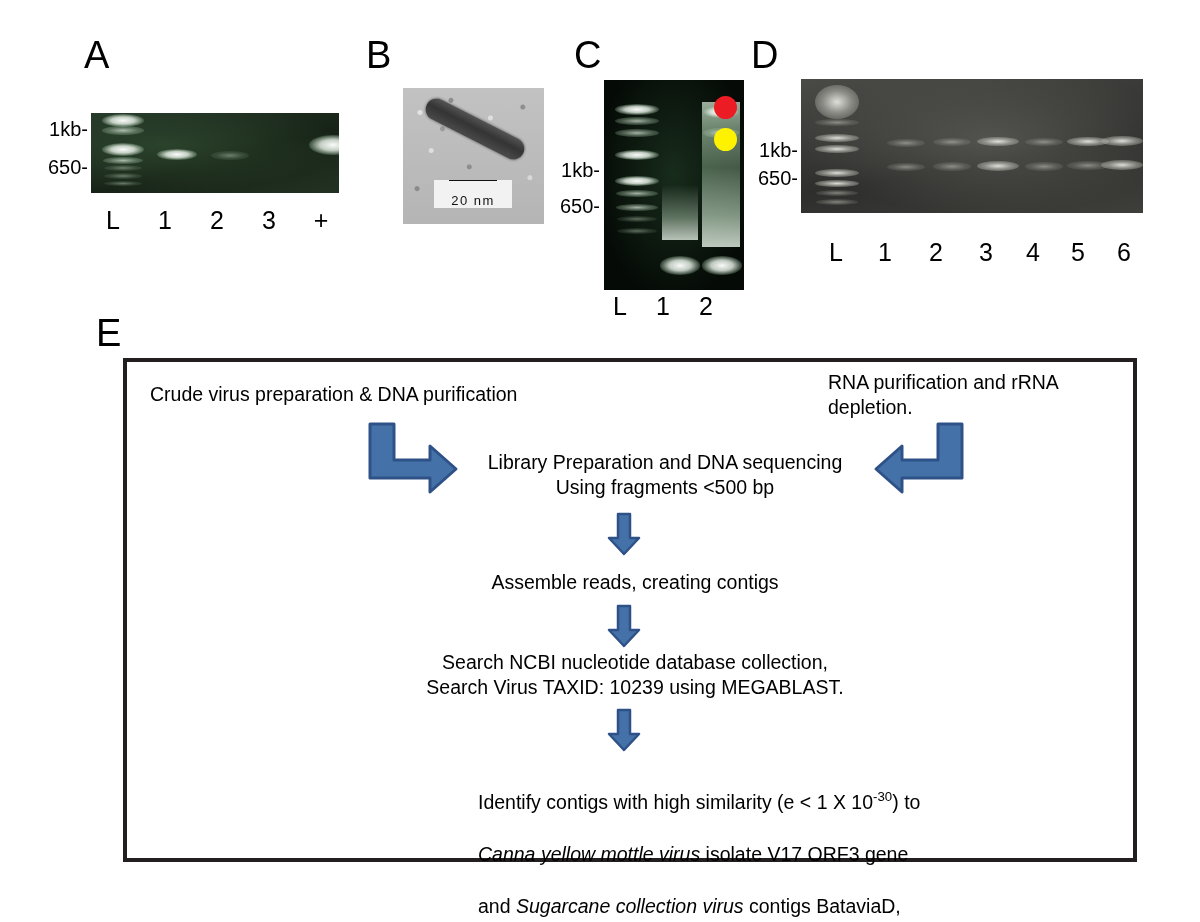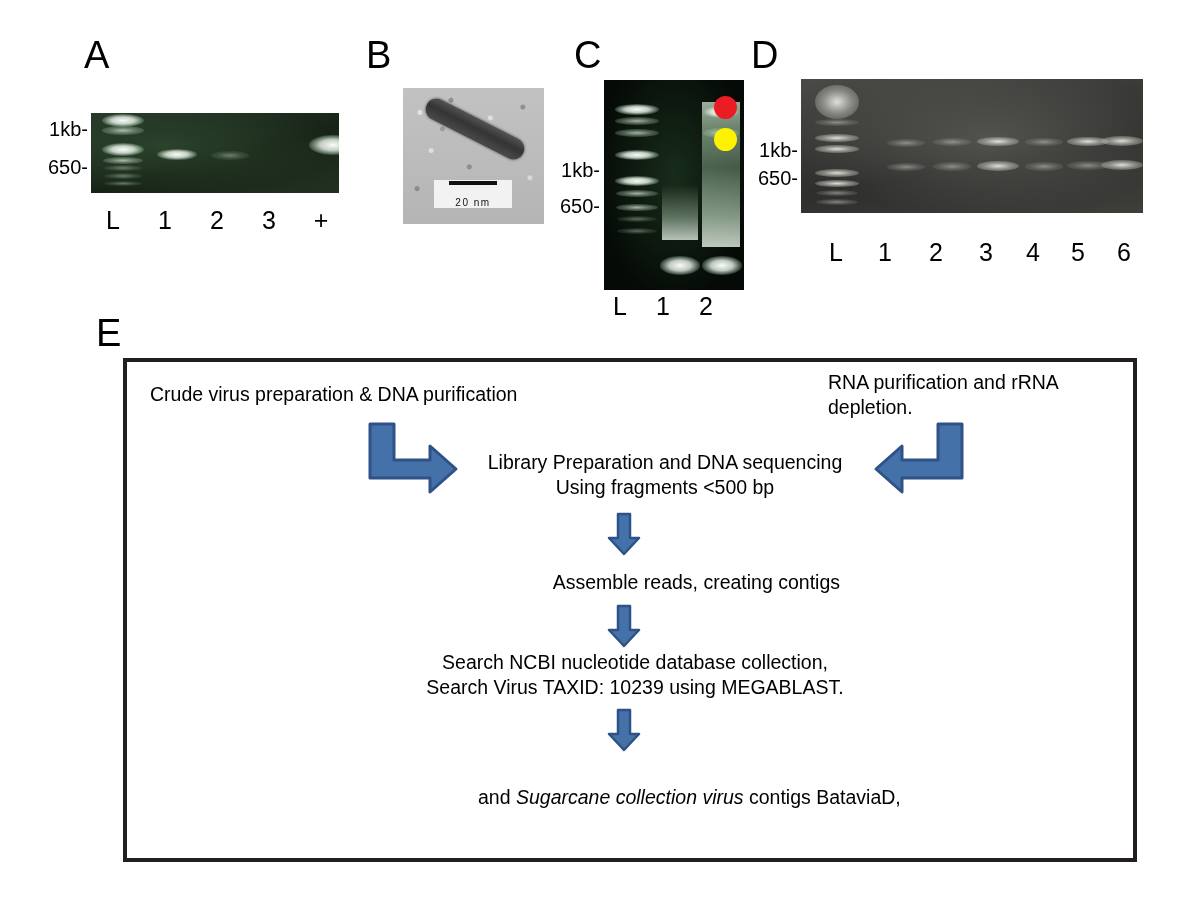--- a/index.html
+++ b/index.html
@@ -145,21 +145,21 @@
     flex-direction: column;
     align-items: center;
     justify-content: center;
   }
   .scalebar-line {
     width: 62%;
     height: 4px;
     background: #111;
   }
   .scalebar-text {
-    font-size: 10px;
+    font-size: 13px;
     letter-spacing: 1.5px;
     color: #111;
     margin-top: 12px;
     font-family: "Liberation Sans", sans-serif;
   }
 
   
   #flow-box {
     position: absolute;
     left: 123px;
@@ -320,29 +320,31 @@
   <path d="M90 4 L66 4 L66 40 L30 40 L30 26 L4 49 L30 72 L30 58 L90 58 Z" fill="#4472a8" stroke="#2e5288" stroke-width="3" stroke-linejoin="round"></path>
 </svg>
 
 <div class="flow-text center" style="left:460px; top:450px; width:410px;">Library Preparation and DNA sequencing
 Using fragments &lt;500 bp</div>
 
 <svg class="arrow" style="left:607px; top:512px;" width="34" height="44" viewBox="0 0 34 44">
   <path d="M11 2 L23 2 L23 26 L32 26 L17 42 L2 26 L11 26 Z" fill="#4472a8" stroke="#2e5288" stroke-width="2.5" stroke-linejoin="round"></path>
 </svg>
 
-<div class="flow-text center" style="left:430px; top:570px; width:410px;text-align:right;">Assemble reads, creating  contigs</div>
+<div class="flow-text center" style="left:430px; top:570px; width:410px;">Assemble reads, creating  contigs</div>
 
 <svg class="arrow" style="left:607px; top:604px;" width="34" height="44" viewBox="0 0 34 44">
   <path d="M11 2 L23 2 L23 26 L32 26 L17 42 L2 26 L11 26 Z" fill="#4472a8" stroke="#2e5288" stroke-width="2.5" stroke-linejoin="round"></path>
 </svg>
 
 <div class="flow-text center" style="left:400px; top:650px; width:470px;">Search NCBI nucleotide database collection,
 Search Virus TAXID: 10239 using MEGABLAST.</div>
 
 <svg class="arrow" style="left:607px; top:708px;" width="34" height="44" viewBox="0 0 34 44">
   <path d="M11 2 L23 2 L23 26 L32 26 L17 42 L2 26 L11 26 Z" fill="#4472a8" stroke="#2e5288" stroke-width="2.5" stroke-linejoin="round"></path>
 </svg>
 
 <div class="flow-text" style="left:478px; top:758px; width:560px; line-height:26px;">
+  <div><span>Identify contigs with high similarity (e &lt; 1 X 10</span><sup>-30</sup><span>) to</span></div>
+  <div><i>Canna yellow mottle virus</i><span> isolate V17 ORF3 gene</span></div>
   <div><span>and </span><i>Sugarcane collection virus</i><span> contigs BataviaD,</span></div>
   
 </div>
 
 </body></html>

